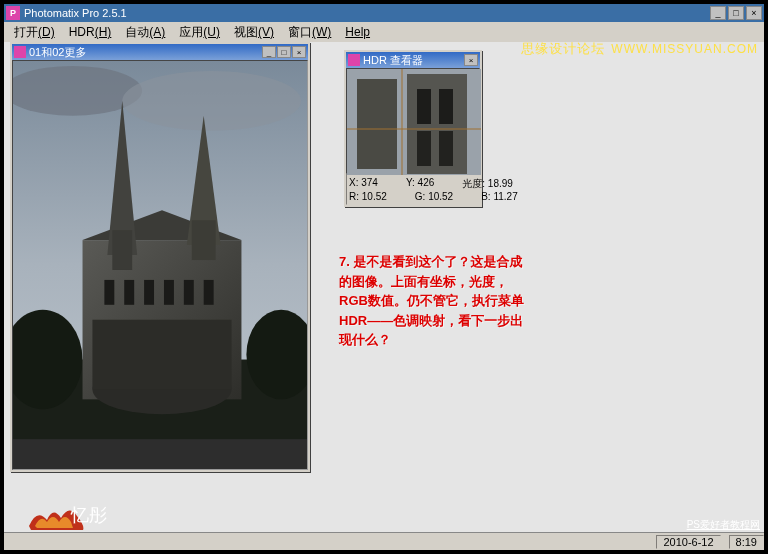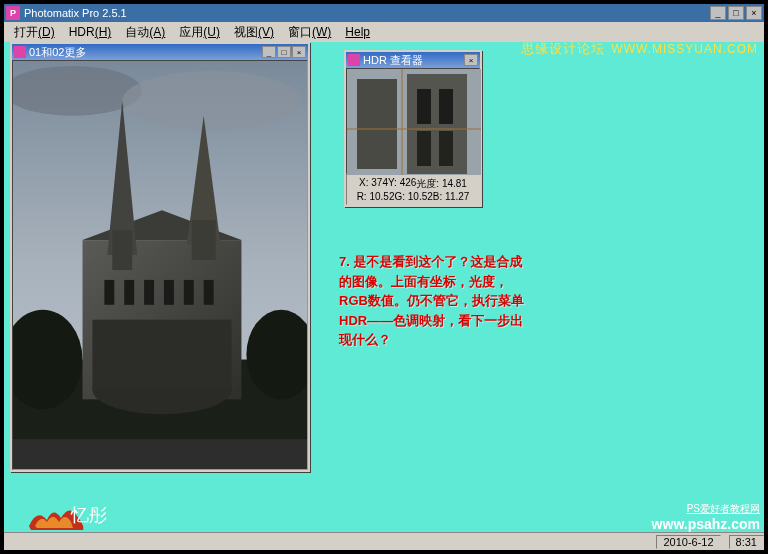--- a/index.html
+++ b/index.html
@@ -5,32 +5,32 @@
 * { margin: 0; padding: 0; box-sizing: border-box; }
 body { font-family: "SimSun", "Microsoft YaHei", sans-serif; font-size: 12px; background: #000; width: 768px; height: 554px; overflow: hidden; position: relative; }
 .app { position: absolute; left: 3px; top: 3px; width: 762px; height: 548px; border: 1px solid #000; }
 .titlebar { height: 18px; background: linear-gradient(#3a6ea5, #3a6ea5); color: #fff; display: flex; align-items: center; padding: 0 2px; font-size: 11px; }
 .titlebar .icon { width: 14px; height: 14px; background: #d4a; margin-right: 4px; display: inline-flex; align-items: center; justify-content: center; font-size: 9px; font-weight: bold; color: #fff; }
 .titlebar .spacer { flex: 1; }
 .titlebar .wbtn { width: 16px; height: 14px; background: #c0c0c0; border: 1px solid #888; margin-left: 2px; display: flex; align-items: center; justify-content: center; font-size: 9px; cursor: pointer; color: #000; font-family: Arial; }
 .menubar { height: 20px; background: #d4d0c8; display: flex; align-items: center; padding: 8px 4px; gap: 2px; }
 .menubar .mi { padding: 2px 6px; cursor: pointer; font-size: 12px; display: flex; align-items: center; }
 .menubar .mi .u { text-decoration: underline; }
-.workspace { position: absolute; left: 0; top: 38px; right: 0; bottom: 18px; background: #5eead4; }
+.workspace { position: absolute; left: 0; top: 38px; right: 0; bottom: 18px; background: #e5e5e5; }
 .statusbar { position: absolute; left: 0; right: 0; bottom: 0; height: 18px; background: #d4d0c8; border-top: 1px solid #888; display: flex; align-items: center; font-size: 11px; }
 .statusbar .cell { border: 1px inset #d4d0c8; padding: 0 6px; margin-left: 8px; height: 14px; line-height: 12px; }
 .child-window { position: absolute; background: #d4d0c8; border: 2px solid #d4d0c8; box-shadow: 1px 1px 0 #404040; }
 .child-window .cw-title { height: 16px; background: linear-gradient(#316ac5, #7aa0d8); color: #fff; display: flex; align-items: center; padding: 0 2px; font-size: 11px; }
 .child-window .cw-title .cicon { width: 12px; height: 12px; background: #d4a; margin-right: 3px; }
 .child-window .cw-title .spacer { flex: 1; }
 .child-window .cw-title .wbtn { width: 14px; height: 12px; background: #c0c0c0; border: 1px solid #888; margin-left: 1px; display: flex; align-items: center; justify-content: center; font-size: 8px; cursor: pointer; color: #000; font-family: Arial; }
 .child-window .content { border: 1px inset #999; background: #fff; }
 .img-cathedral { width: 100%; height: 100%; display: block; }
 .hdr-viewer .info { background: #d4d0c8; padding: 2px; font-size: 10px; border: 1px inset #d4d0c8; }
-.hdr-viewer .row { display: flex; justify-content: center; }
+.hdr-viewer .row { display: flex; justify-content: flex-start; gap: 28px; }
 .hdr-viewer .row span { white-space: pre; }
 .annotation { position: absolute; left: 335px; top: 210px; width: 190px; color: #d00; font-size: 13px; text-shadow: 1px 1px 0 rgba(255,255,255,.5); line-height: 1.5; font-weight: bold; }
 .wm-top { position: absolute; right: 10px; top: 40px; color: #fde047; font-size: 12px; letter-spacing: 1px; }
 .wm-top .cn { font-size: 13px; margin-right: 6px; }
 .wm-bl { position: absolute; left: 27px; bottom: 22px; display: flex; align-items: center; color: #ddd; }
 .wm-bl .flame { width: 60px; height: 34px; }
 .wm-br { position: absolute; right: 8px; bottom: 22px; color: #fff; font-size: 14px; text-align: right; }
 .wm-br .cn { font-size: 10px; text-decoration: underline; }
 .wm-br .url { font-size: 14px; font-weight: bold; }
 </style>
@@ -152,47 +152,46 @@
           <rect x="70" y="62" width="14" height="35" fill="#22221f"></rect>
           <rect x="92" y="62" width="14" height="35" fill="#22221f"></rect>
           <line x1="0" y1="60" x2="134" y2="60" stroke="#a07030" stroke-width="1"></line>
           <line x1="55" y1="0" x2="55" y2="106" stroke="#a07030" stroke-width="1"></line>
         </svg>
       </div>
       <div class="info">
         <div class="row">
           <span><span>X:</span> <span>374</span></span>
           <span><span>Y:</span> <span>426</span></span>
-          <span><span>光度:</span> <span>14.81</span></span>
+          <span><span>光度:</span> <span>18.99</span></span>
         </div>
         <div class="row">
           <span><span>R:</span> <span>10.52</span></span>
           <span><span>G:</span> <span>10.52</span></span>
           <span><span>B:</span> <span>11.27</span></span>
         </div>
       </div>
     </div>
 
     <div class="annotation">7. 是不是看到这个了？这是合成的图像。上面有坐标，光度，RGB数值。仍不管它，执行菜单HDR——色调映射，看下一步出现什么？</div>
 
   </div>
 
   <div class="statusbar">
     <span style="flex:1"></span>
     <span class="cell">2010-6-12</span>
-    <span class="cell">8:31</span>
+    <span class="cell">8:19</span>
   </div>
 </div>
 
 <div class="wm-top">
   <span class="cn">思缘设计论坛</span><span>WWW.MISSYUAN.COM</span>
 </div>
 <div class="wm-bl">
   <svg class="flame" viewBox="0 0 60 34">
     <path d="M2 28 Q10 10 20 22 Q26 8 34 20 Q42 6 50 18 Q58 28 56 32 L4 32 Z" fill="#c0301a"></path>
     <path d="M8 28 Q14 16 20 24 Q26 14 32 24 Q38 14 44 24 L46 30 L10 30 Z" fill="#e88a2a"></path>
   </svg>
   <span style="color:#fff;font-size:18px;margin-left:-16px">忆彤</span>
 </div>
 <div class="wm-br">
   <div class="cn">PS爱好者教程网</div>
-  <div class="url">www.psahz.com</div>
 </div>
 
 </body></html>

